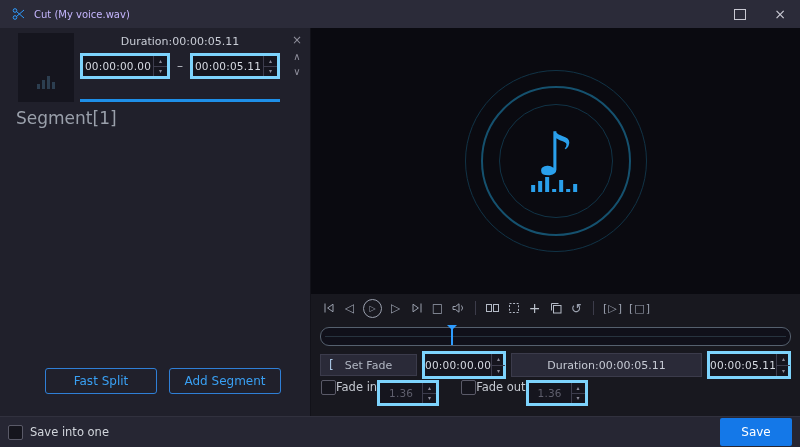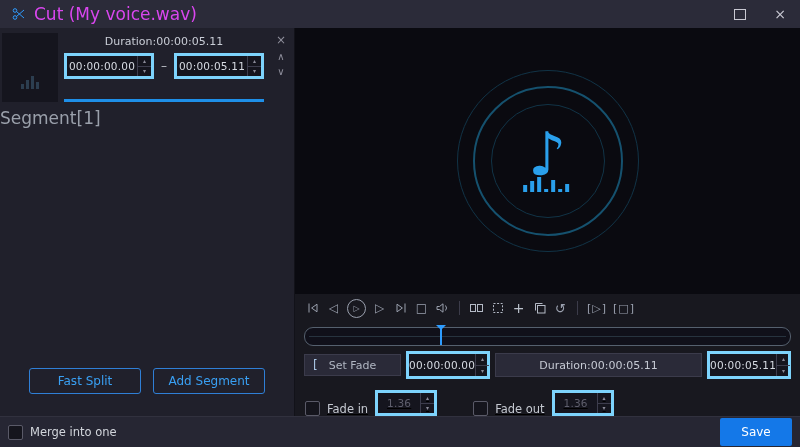--- a/index.html
+++ b/index.html
@@ -2,27 +2,27 @@
 <html><head>
 <meta charset="utf-8">
 <style>
   html,body{margin:0;padding:0;}
   body{width:800px;height:447px;overflow:hidden;background:#20202b;font-family:"DejaVu Sans","Liberation Sans",sans-serif;}
   .window{width:800px;height:447px;display:flex;flex-direction:column;}
 
   
   .titlebar{flex:0 0 28px;background:#2b2b39;display:flex;align-items:center;padding:0 12px;}
   .app-icon{display:flex;margin-right:8px;}
-  .title-text{color:#d946ef;font-size:17px;}
+  .title-text{color:#c4b5fd;font-size:10px;}
   .win-controls{margin-left:auto;display:flex;align-items:center;gap:24px;}
   .win-btn{color:#c8c8d2;font-size:14px;line-height:1;display:flex;align-items:center;justify-content:center;width:16px;height:16px;}
   .maxi-box{width:10px;height:9px;border:1px solid #c8c8d2;display:inline-block;}
 
   
-  .app-body{flex:1;display:flex;min-height:0;}
+  .app-body{flex:1;display:flex;min-height:0;margin-left:16px;}
   .left-panel{flex:0 0 283px;background:#20202b;display:flex;flex-direction:column;border-right:1px solid #121219;}
 
   
   .segment-editor{display:flex;padding:5px 2px 0 2px;}
   .segment-thumb{flex:0 0 56px;height:56px;background:#15151e;display:flex;align-items:flex-end;justify-content:center;gap:2px;padding-bottom:13px;}
   .thumb-bar{width:3px;background:#2c3e50;}
   .segment-main{flex:1;display:flex;flex-direction:column;padding:0 6px;}
   .duration-label{font-size:11px;color:#c9cdd6;text-align:center;padding:2px 0 5px;}
   .spin-row{display:flex;align-items:center;justify-content:center;gap:7px;}
   .spinbox{width:84px;height:20px;background:#15151e;border:3px solid #7dd3fc;display:flex;align-items:stretch;}
@@ -70,21 +70,21 @@
 
   
   .trim-row{flex:0 0 30px;display:flex;align-items:center;gap:5px;padding:0 9px;}
   .trim-btn{position:relative;flex:0 0 97px;height:22px;background:#2a2a38;border:1px solid #3b3b4b;color:#b0b6c2;font-size:11px;display:flex;align-items:center;justify-content:center;font-family:inherit;}
   .brk{position:absolute;color:#a9c6e4;font-size:12px;top:3px;}
   .brk-l{left:8px;} .brk-r{right:8px;}
   .duration-box{flex:1;height:22px;background:#2a2a38;border:1px solid #3b3b4b;color:#c6cad4;font-size:11px;display:flex;align-items:center;justify-content:center;}
   .trim-spin{width:78px;flex:0 0 78px;height:22px;}
 
   
-  .fade-row{flex:0 0 36px;display:flex;align-items:flex-end;gap:7px;padding:0 10px;text-decoration:underline;}
+  .fade-row{flex:0 0 36px;display:flex;align-items:flex-start;padding:0 10px;}
   .checkbox{width:13px;height:13px;border:1px solid #5a5a68;background:#15151d;border-radius:2px;flex:0 0 13px;}
   .fade-label{font-size:11.5px;color:#c4c8d0;}
   .fade-spin{width:56px;flex:0 0 56px;height:20px;}
   .fade-spin .spin-val{color:#5f5f6d;}
   .fade-gap{width:22px;}
 
   
   .footer{flex:0 0 30px;background:#262633;border-top:1px solid #31313e;display:flex;align-items:center;gap:7px;padding:0 8px;}
   .footer-label{font-size:11.5px;color:#d2d6dc;}
   .save-btn{margin-left:auto;width:72px;height:28px;background:#1478e8;border:none;border-radius:2px;color:#ffffff;font-size:12px;display:flex;align-items:center;justify-content:center;font-family:inherit;}
@@ -284,17 +284,17 @@
             <span>▾</span>
           </span>
         </div>
       </div>
 
     </div>
   </div>
 
   <div class="footer">
     <span class="checkbox"></span>
-    <span class="footer-label">Merge into one</span>
+    <span class="footer-label">Save into one</span>
     <button class="save-btn">Save</button>
   </div>
 
 </div>
 
 </body></html>

